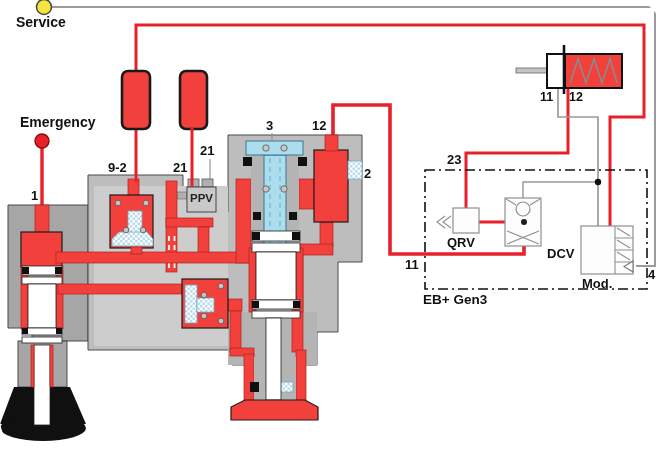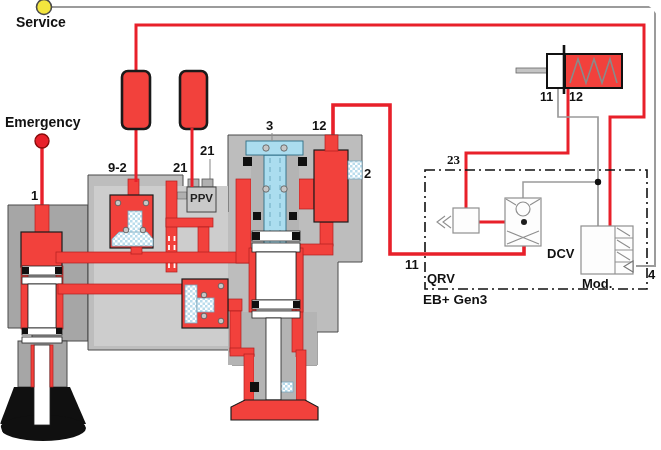--- a/index.html
+++ b/index.html
@@ -2,34 +2,34 @@
 <html style="--red_line: #e8202a; --red_fill: #f2413c; --yellow: #f3e53e; --cyan: #abddef; --body_gray: #bdbdbd; --block_gray: #a6a6a6; --line_gray: #9b9b9b; --hatch_blue: #b9dcec;"><head>
 <meta charset="utf-8">
 <style>
   html,body{margin:0;padding:0;background:#ffffff;}
   #stage{position:relative;width:661px;height:450px;background:#fff;overflow:hidden;
          font-family:"Liberation Sans", sans-serif;border-radius:30px;}
   #stage svg{position:absolute;left:0;top:0;}
   .lb{position:absolute;color:#111;font-weight:bold;font-size:13px;line-height:1;white-space:nowrap;}
   .sm{font-size:12.5px;}
   .lb-service{left:16px;top:15px;font-size:14px;}
-  .lb-emergency{left:5px;top:115px;font-size:14px;}
+  .lb-emergency{left:20px;top:115px;font-size:14px;}
   .lb-p1{left:31px;top:189px;}
   .lb-p12a{left:108px;top:161px;}
   .lb-p21a{left:173px;top:161px;}
   .lb-p21b{left:200px;top:144px;}
   .lb-ppv{left:189px;top:193px;width:25px;text-align:center;font-size:11.5px;color:#222;}
   .lb-p3{left:266px;top:119px;}
   .lb-p12b{left:312px;top:119px;}
   .lb-p2{left:364px;top:167px;}
   .lb-c11{left:540px;top:91px;}
   .lb-c12{left:569px;top:91px;}
-  .lb-p23{left:447px;top:153px;font-family:Liberation Serif, serif;}
+  .lb-p23{left:447px;top:153px;}
   .lb-p11e{left:405px;top:258px;}
-  .lb-qrv{left:427px;top:236px;margin-top:36px;}
+  .lb-qrv{left:447px;top:236px;}
   .lb-dcv{left:523px;top:247px;padding-left:24px;}
   .lb-mod{left:582px;top:277px;}
   .lb-p4{left:648px;top:268px;}
   .lb-eb{left:423px;top:293px;font-size:13.5px;}
   
   .rl{stroke:var(--red_line);fill:none;}
   .gl{stroke:var(--line_gray);fill:none;}
   .rf{fill:var(--red_fill);stroke:#b11f1f;stroke-width:.7;}
   .rfo{fill:var(--red_fill);stroke:#1c1c1c;stroke-width:1.2;}
   .wh{fill:#ffffff;stroke:#222;stroke-width:.8;}

